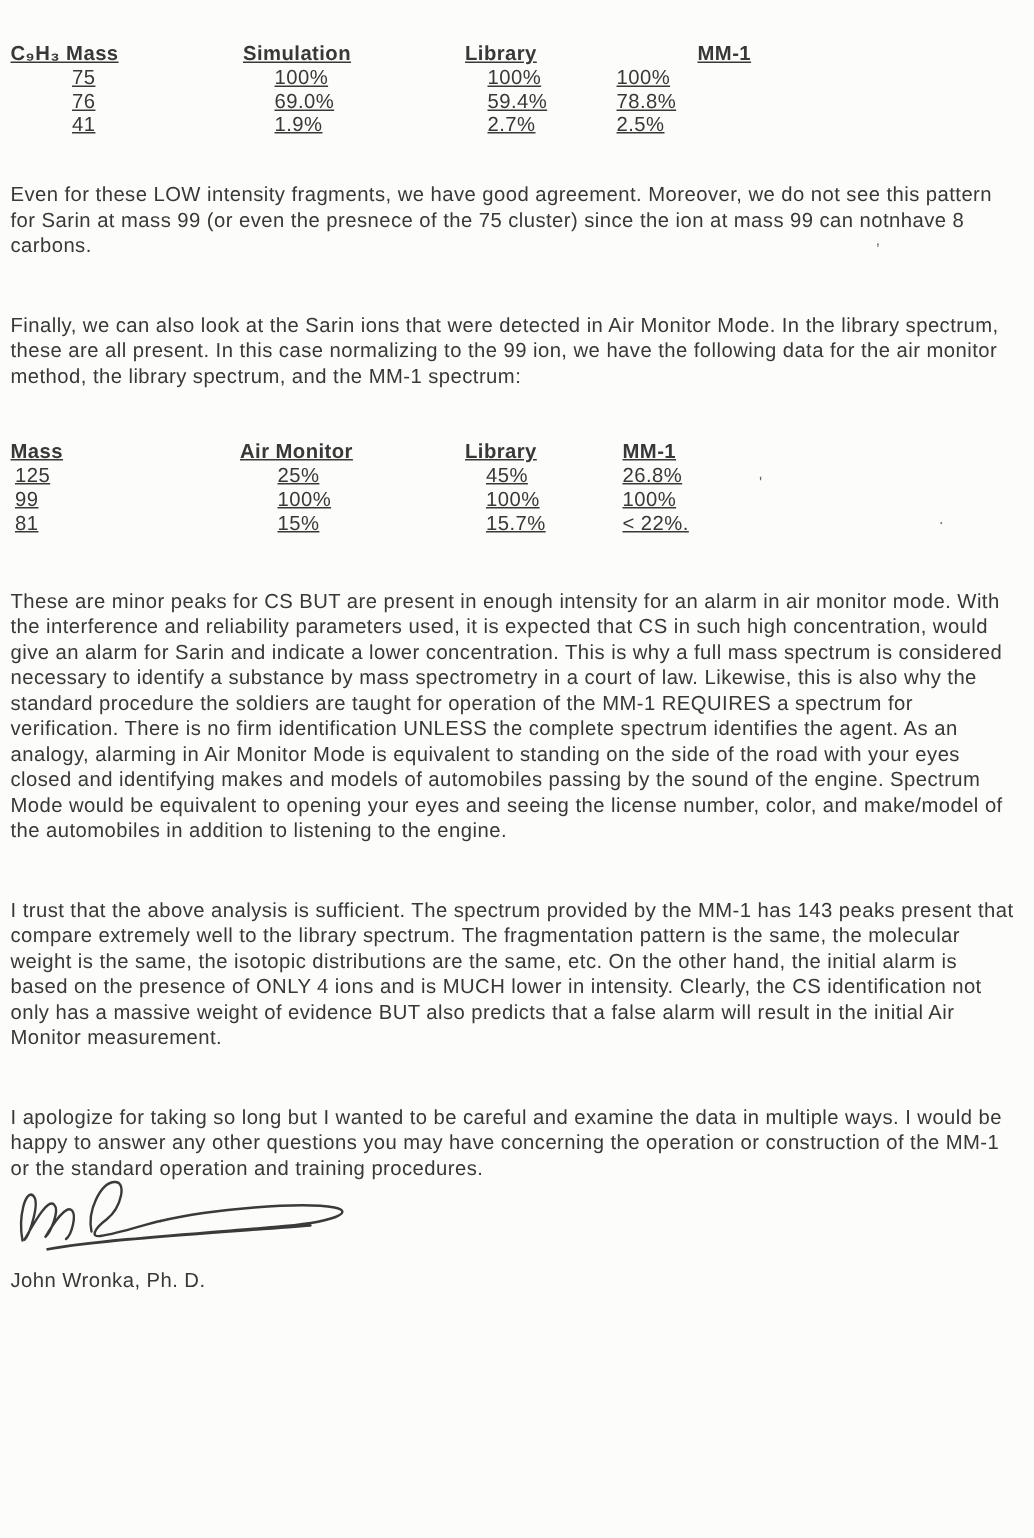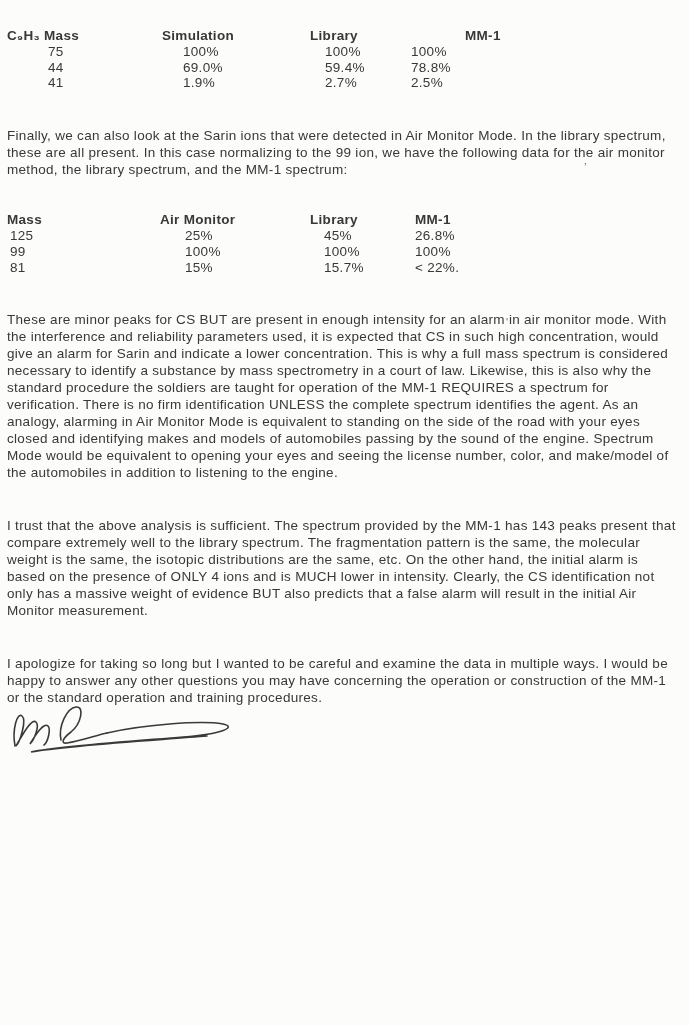--- a/index.html
+++ b/index.html
@@ -15,21 +15,21 @@
     position:relative;
   }
   .page { padding:28px 12px 0 7px; }
 
   p { margin:0; }
   .para { margin-top:36px; }
   .para-first { margin-top:30px; }
   .para-big-gap { }
 
   
-  .tbl { display:grid; }
+  .tbl { display:grid;text-decoration:underline; }
   .tbl .row { display:contents; }
   .tbl div { line-height:15.8px; white-space:nowrap; }
   .tbl .hdr { font-weight:bold; }
 
   .t1 { grid-template-columns:155px 148px 100px auto; }
   .t1 .hdr.c4 { padding-left:55px; }
   .t1 .val.c1 { padding-left:41px; }
   .t1 .val.c2 { padding-left:21px; }
   .t1 .val.c3 { padding-left:15px; }
   .t1 .val.c4 { padding-left:1px; }
@@ -63,33 +63,34 @@
       <div class="hdr c3">Library</div>
       <div class="hdr c4">MM-1</div>
     </div>
     <div class="row">
       <div class="val c1">75</div>
       <div class="val c2">100%</div>
       <div class="val c3">100%</div>
       <div class="val c4">100%</div>
     </div>
     <div class="row">
-      <div class="val c1">44</div>
+      <div class="val c1">76</div>
       <div class="val c2">69.0%</div>
       <div class="val c3">59.4%</div>
       <div class="val c4">78.8%</div>
     </div>
     <div class="row">
       <div class="val c1">41</div>
       <div class="val c2">1.9%</div>
       <div class="val c3">2.7%</div>
       <div class="val c4">2.5%</div>
     </div>
   </div>
 
+  <p class="para para-first">Even for these LOW intensity fragments, we have good agreement.  Moreover, we do not see this pattern for Sarin at mass 99 (or even the presnece of the 75 cluster) since the ion at mass 99 can notnhave 8 carbons.</p>
 
   <p class="para">Finally, we can also look at the Sarin ions that were detected in Air Monitor Mode.  In the library spectrum, these are all present.  In this case normalizing to the 99 ion, we have the following data for the air monitor method, the library spectrum, and the MM-1 spectrum:</p>
 
   <div class="tbl t2">
     <div class="row">
       <div class="hdr c1">Mass</div>
       <div class="hdr c2">Air Monitor</div>
       <div class="hdr c3">Library</div>
       <div class="hdr c4">MM-1</div>
     </div>
@@ -123,18 +124,19 @@
   <div class="sig-area">
     <svg width="240" height="78" viewBox="0 0 240 78">
       <g fill="none" stroke="#3a3a3a" stroke-width="1.6" stroke-linecap="round">
         <path d="M10 56 C7 40 12 22 17 26 C22 30 15 52 11 56 C19 42 27 28 31 32 C35 36 29 50 25 54 C31 44 39 32 43 36 C46 39 43 52 39 55"></path>
         <path d="M56 50 C53 36 62 18 71 17 C80 16 76 34 66 42 C58 48 55 54 62 53 C76 51 92 45 102 43"></path>
         <path d="M102 43 C136 35 196 30 218 34 C232 37 218 44 178 47 C130 51 56 56 26 62 C64 55 154 50 202 46"></path>
       </g>
     </svg>
   </div>
 
+  <p class="signer">John Wronka, Ph. D.</p>
 
 </div>
 
 <span class="artifact a1">‚</span>
 <span class="artifact a2">'</span>
 <span class="artifact a3">.</span>
 
 </body></html>

